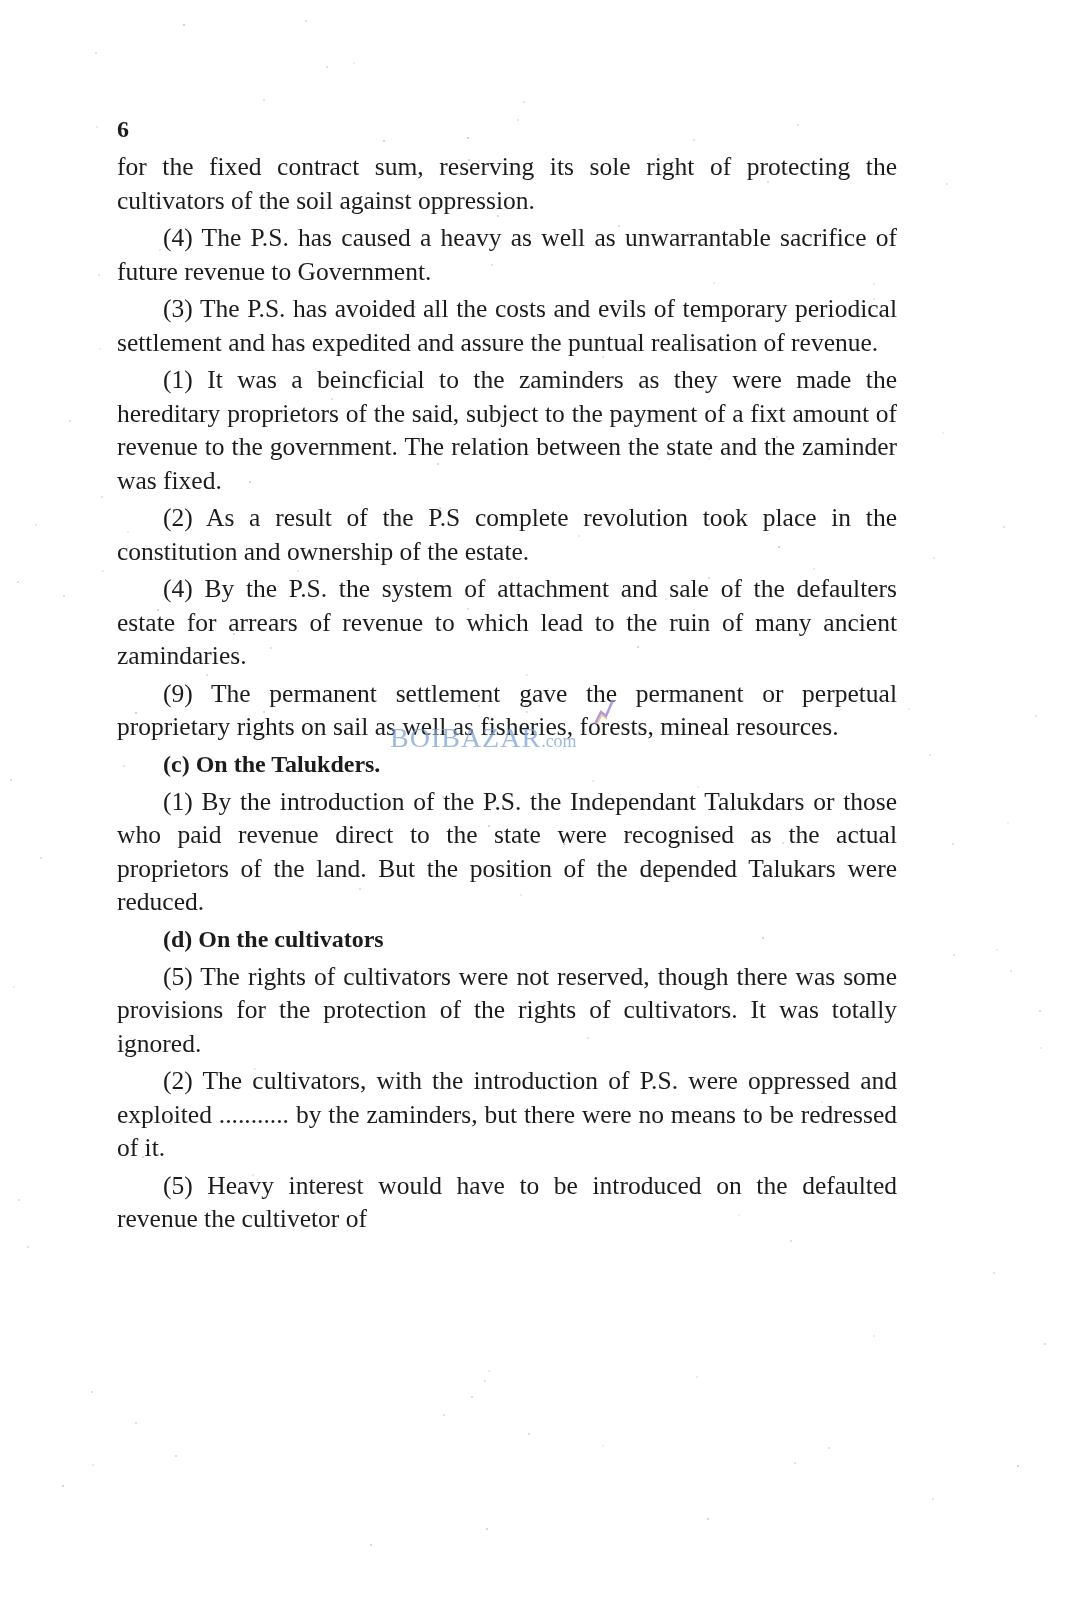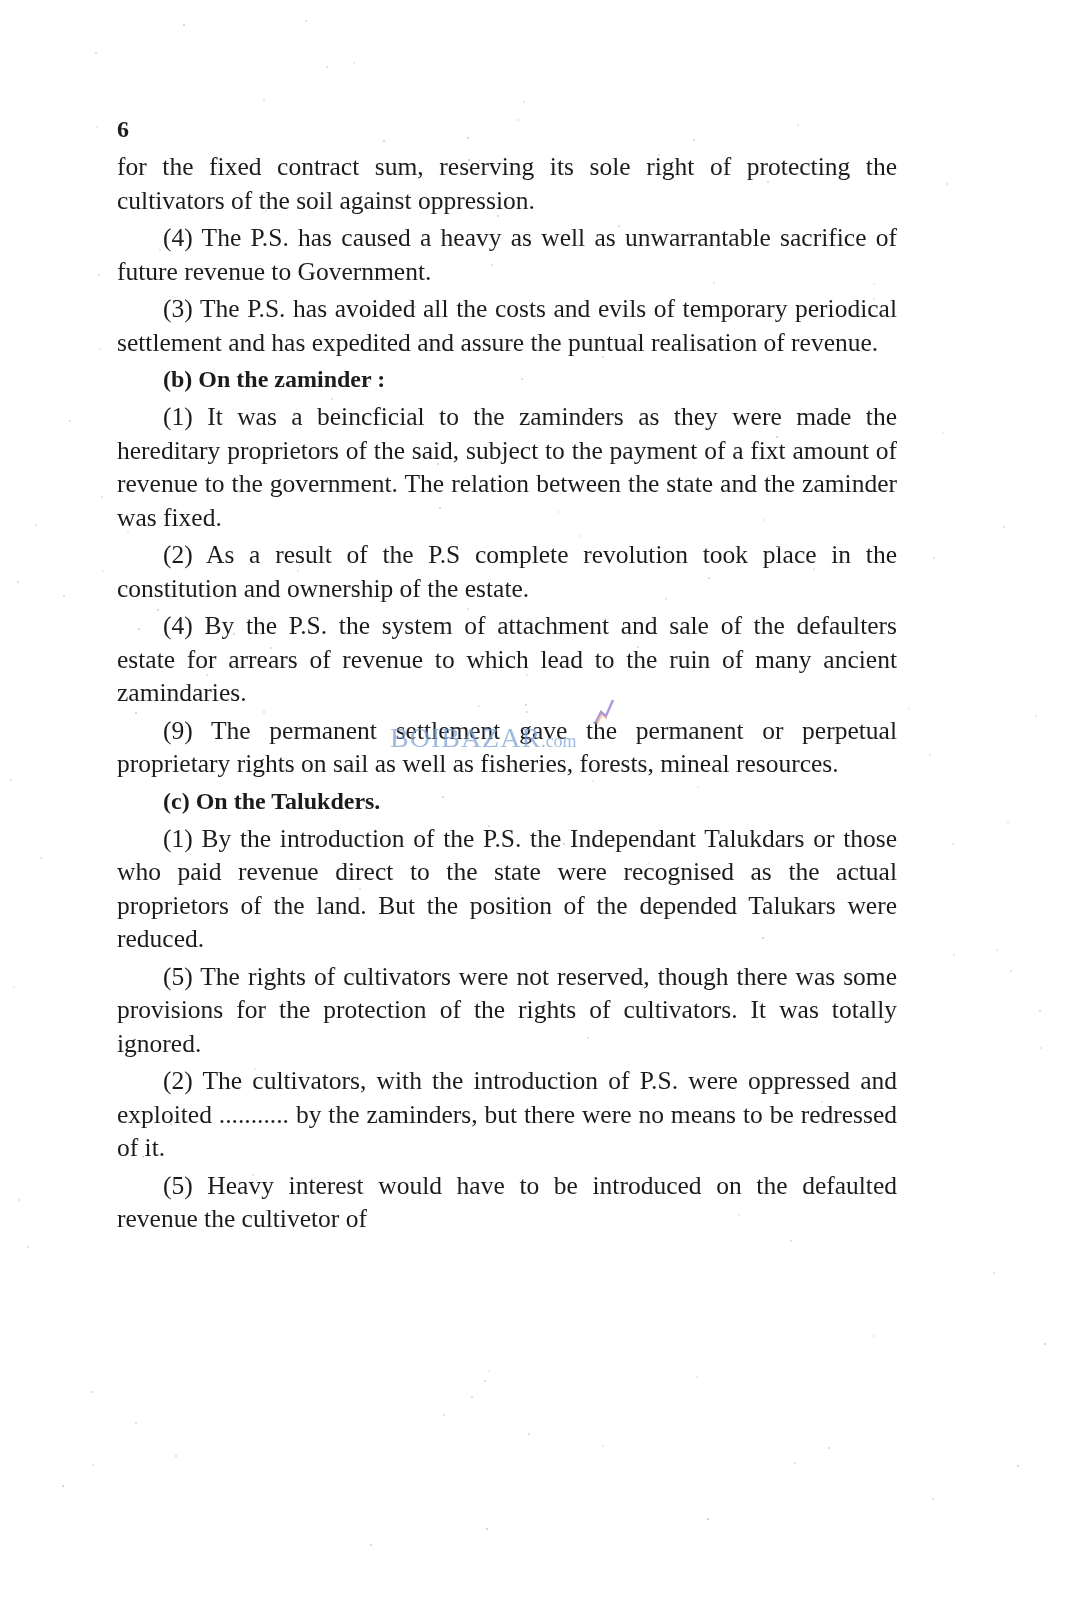--- a/index.html
+++ b/index.html
@@ -67,29 +67,29 @@
 <div class="page">
   <div class="header">
     <span class="page-number">6</span>
   </div>
 
   <div class="body-text">
     <p class="cont">for the fixed contract sum, reserving its sole right of protecting the cultivators of the soil against oppression.</p>
     <p>(4) The P.S. has caused a heavy as well as unwarrantable sacrifice of future revenue to Government.</p>
     <p>(3) The P.S. has avoided all the costs and evils of temporary periodical settlement and has expedited and assure the puntual realisation of revenue.</p>
 
-    <h3>(b) On the zaminder :</h3>
     <p>(1) It was a beincficial to the zaminders as they were made the hereditary proprietors of the said, subject to the payment of a fixt amount of revenue to the government. The relation between the state and the zaminder was fixed.</p>
     <p>(2) As a result of the P.S complete revolution took place in the constitution and ownership of the estate.</p>
     <p>(4) By the P.S. the system of attachment and sale of the defaulters estate for arrears of revenue to which lead to the ruin of many ancient zamindaries.</p>
     <p>(9) The permanent settlement gave the permanent or perpetual proprietary rights on sail as well as fisheries, forests, mineal resources.</p>
 
     <h3>(c) On the Talukders.</h3>
     <p>(1) By the introduction of the P.S. the Independant Talukdars or those who paid revenue direct to the state were recognised as the actual proprietors of the land. But the position of the depended Talukars were reduced.</p>
 
+    <h3>(d) On the cultivators</h3>
     <p>(5) The rights of cultivators were not reserved, though there was some provisions for the protection of the rights of cultivators. It was totally ignored.</p>
     <p>(2) The cultivators, with the introduction of P.S. were oppressed and exploited ........... by the zaminders, but there were no means to be redressed of it.</p>
     <p>(5) Heavy interest would have to be introduced on the defaulted revenue the cultivetor of</p>
   </div>
 </div>
 
 <div class="watermark">
   <span>BOIBAZAR</span><span class="dotcom">.com</span>
 </div>
 <svg class="watermark-mark" viewBox="0 0 22 28">

